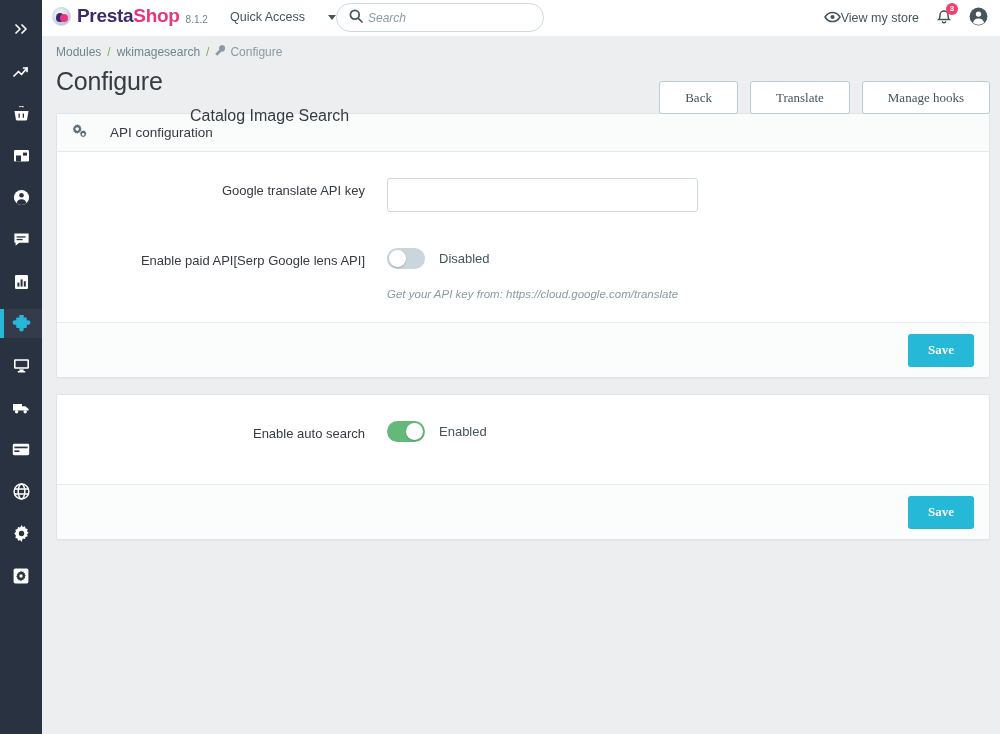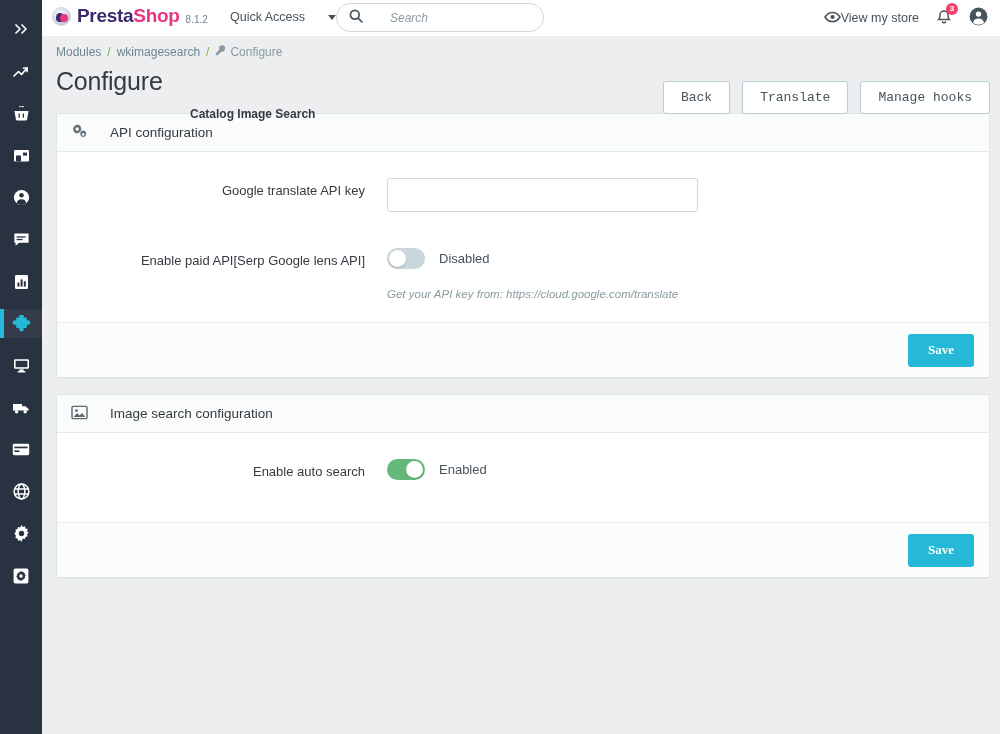--- a/index.html
+++ b/index.html
@@ -82,21 +82,21 @@
   .caret-d {
     width: 0; height: 0; border-left: 4px solid transparent;
     border-right: 4px solid transparent; border-top: 5px solid #46545c;
   }
   .search-pill {
     position: absolute; left: 294px; top: 3px;
     width: 208px; height: 29px;
     border: 1px solid #cfd9dd; border-radius: 15px;
     background: #fff;
     display: flex; align-items: center; padding: 0 12px;
-    gap: 27px;
+    gap: 5px;
   }
   .search-pill svg { color: #44555d; flex: none; }
   .search-pill input {
     border: 0; outline: 0; width: 100%;
     font-size: 12px; font-style: italic; color: #55666d;
     font-family: "Liberation Sans", sans-serif;
     background: transparent;
   }
   .search-pill input::placeholder { color: #8b9ba2; font-style: italic; }
 
@@ -136,31 +136,31 @@
 
   .title-row {
     position: relative; height: 54px; padding-left: 14px;
   }
   .page-title {
     font-size: 25px; color: #363a41; font-weight: normal;
     padding-top: 8px; letter-spacing: -0.2px;
   }
   .subtitle {
     position: absolute; left: 148px; top: 48px;
-    font-size: 12px; color: #363a41; font-weight: bold;
+    font-size: 16px; color: #363a41;
   }
   .hdr-btns {
     position: absolute; right: 10px; top: 22px;
     display: flex; gap: 12px;
   }
   .btn-outline {
-    height: 33px; padding: 0 17px;
+    height: 33px; padding: 0 25px;
     border: 1px solid #bbcdd2; border-radius: 3px;
     background: #fff; color: #46545c;
-    font-size: 13px; font-family: Liberation Mono, monospace;
+    font-size: 13px; font-family: Liberation Serif, serif;
     cursor: pointer;
   }
 
   
   .panel {
     margin: 0 10px 16px 14px;
     background: #fff;
     border: 1px solid #dfe4e8;
     border-radius: 2px;
     box-shadow: 0 1px 1px rgba(0,0,0,0.03);
@@ -478,30 +478,20 @@
           </div>
         </div>
         <div class="hint">Get your API key from: https://cloud.google.com/translate</div>
       </div>
       <div class="panel-foot">
         <button class="btn-save">Save</button>
       </div>
     </section>
 
     <section class="panel">
-      <div class="panel-head">
-        <span>
-          <svg width="17" height="15" viewBox="0 0 17 15" fill="none">
-              <rect x="1" y="1.4" width="15" height="12.2" rx="1.3" fill="none" stroke="currentColor" stroke-width="1.4"></rect>
-              <circle cx="5.4" cy="5.6" r="1.4" fill="currentColor"></circle>
-              <path d="M2.6 12l3.6-4 2.3 2.6L11 8l3.4 4z" fill="currentColor"></path>
-            </svg>
-        </span>
-        <span>Image search configuration</span>
-      </div>
       <div class="panel-body" style="padding:26px 0 34px 0;">
         <div class="form-row">
           <div class="form-label">Enable auto search</div>
           <div class="form-ctrl">
             <div class="toggle on">
               <span class="knob"></span>
             </div>
             <span class="state-text">Enabled</span>
           </div>
         </div>

